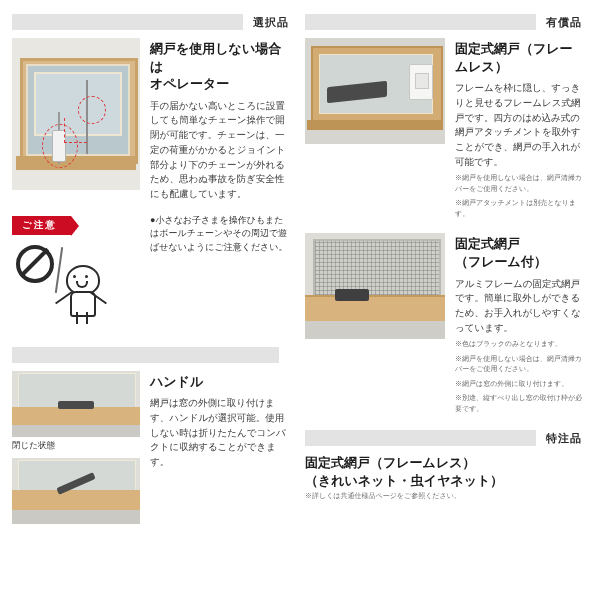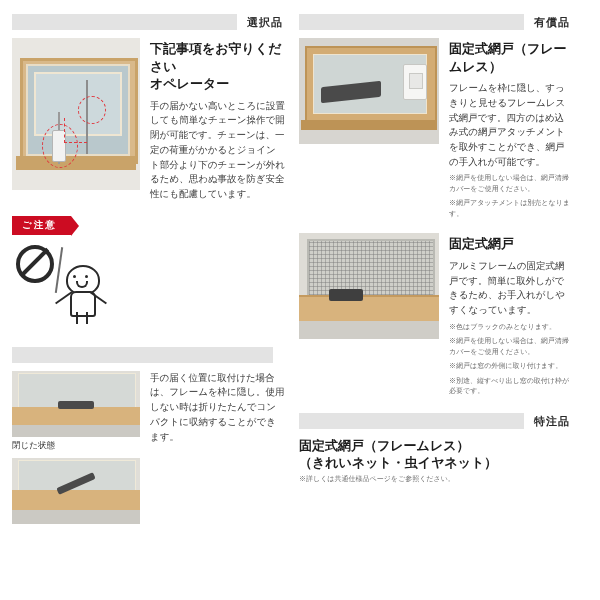--- a/index.html
+++ b/index.html
@@ -13,21 +13,21 @@
     font-family: "Liberation Sans", sans-serif;
     color: #333333;
     overflow: hidden;
   }
   .page {
     position: relative;
     width: 600px;
     height: 600px;
     background: #ffffff;
     box-sizing: border-box;
-    padding: 14px 28px 0 12px;
+    padding: 14px 16px 0 12px;
   }
   .columns {
     display: flex;
     gap: 14px;
     align-items: flex-start;
   }
   .col {
     width: 285px;
   }
 
@@ -334,21 +334,21 @@
             <div class="chain"></div>
             <div class="chain2"></div>
             <div class="opbox"></div>
             <div class="circle-hl"></div>
             <div class="zoom-line"></div>
             <div class="circle-hl2"></div>
           </div>
         </div>
         <div class="text-wrap">
           <div class="title">
-            <div>下記事項をお守りください</div>
+            <div>網戸を使用しない場合は</div>
             <div>オペレーター</div>
           </div>
           <div class="body-text">手の届かない高いところに設置しても簡単なチェーン操作で開閉が可能です。チェーンは、一定の荷重がかかるとジョイント部分より下のチェーンが外れるため、思わぬ事故を防ぎ安全性にも配慮しています。</div>
         </div>
       </div>
 
       <div style="display:flex; gap:10px; margin-top:-6px;">
         <div>
           <div class="caution">ご注意</div>
           <div class="warn">
@@ -361,20 +361,21 @@
               <div class="mouth"></div>
               <div class="body"></div>
               <div class="arm l"></div>
               <div class="arm r"></div>
               <div class="leg l"></div>
               <div class="leg r"></div>
             </div>
           </div>
         </div>
         <div class="bullets" style="flex:1;">
+          <div>●小さなお子さまを操作ひもまたはボールチェーンやその周辺で遊ばせないようにご注意ください。</div>
         </div>
       </div>
 
       <div class="band" style="margin-top:16px;">
         <span class="band-label"></span>
       </div>
 
       <div class="block">
         <div class="photo-wrap">
           <div class="photo p4">
@@ -388,21 +389,22 @@
           <div class="photo p5" style="margin-top:6px;">
             <div class="wall"></div>
               <div class="glass"></div>
               <div class="wood"></div>
             <div class="hdl"></div>
               <div class="base"></div>
           </div>
 
         </div>
         <div class="text-wrap">
-          <div class="body-text">手の届く位置に取付けた場合は、フレームを枠に隠し。使用しない時は折りたたんでコンパクトに収納することができます。</div>
+          <div class="title">ハンドル</div>
+          <div class="body-text">網戸は窓の外側に取り付けます、ハンドルが選択可能。使用しない時は折りたたんでコンパクトに収納することができます。</div>
         </div>
       </div>
 
     </div>
 
     <div class="col">
 
       <div class="band">
         <span class="band-label">有償品</span>
       </div>
@@ -432,20 +434,21 @@
             <div class="wall"></div>
             <div class="mesh"></div>
             <div class="wood2"></div>
             <div class="handle"></div>
             <div class="base"></div>
           </div>
         </div>
         <div class="text-wrap">
           <div class="title">
             <div>固定式網戸</div>
+            <div>（フレーム付）</div>
           </div>
           <div class="body-text">アルミフレームの固定式網戸です。簡単に取外しができるため、お手入れがしやすくなっています。</div>
           <div class="note-text">※色はブラックのみとなります。</div>
           <div class="note-text">※網戸を使用しない場合は、網戸清掃カバーをご使用ください。</div>
           <div class="note-text">※網戸は窓の外側に取り付けます。</div>
           <div class="note-text">※別途、縦すべり出し窓の取付け枠が必要です。</div>
         </div>
       </div>
 
       <div class="band" style="margin-top:16px;">

